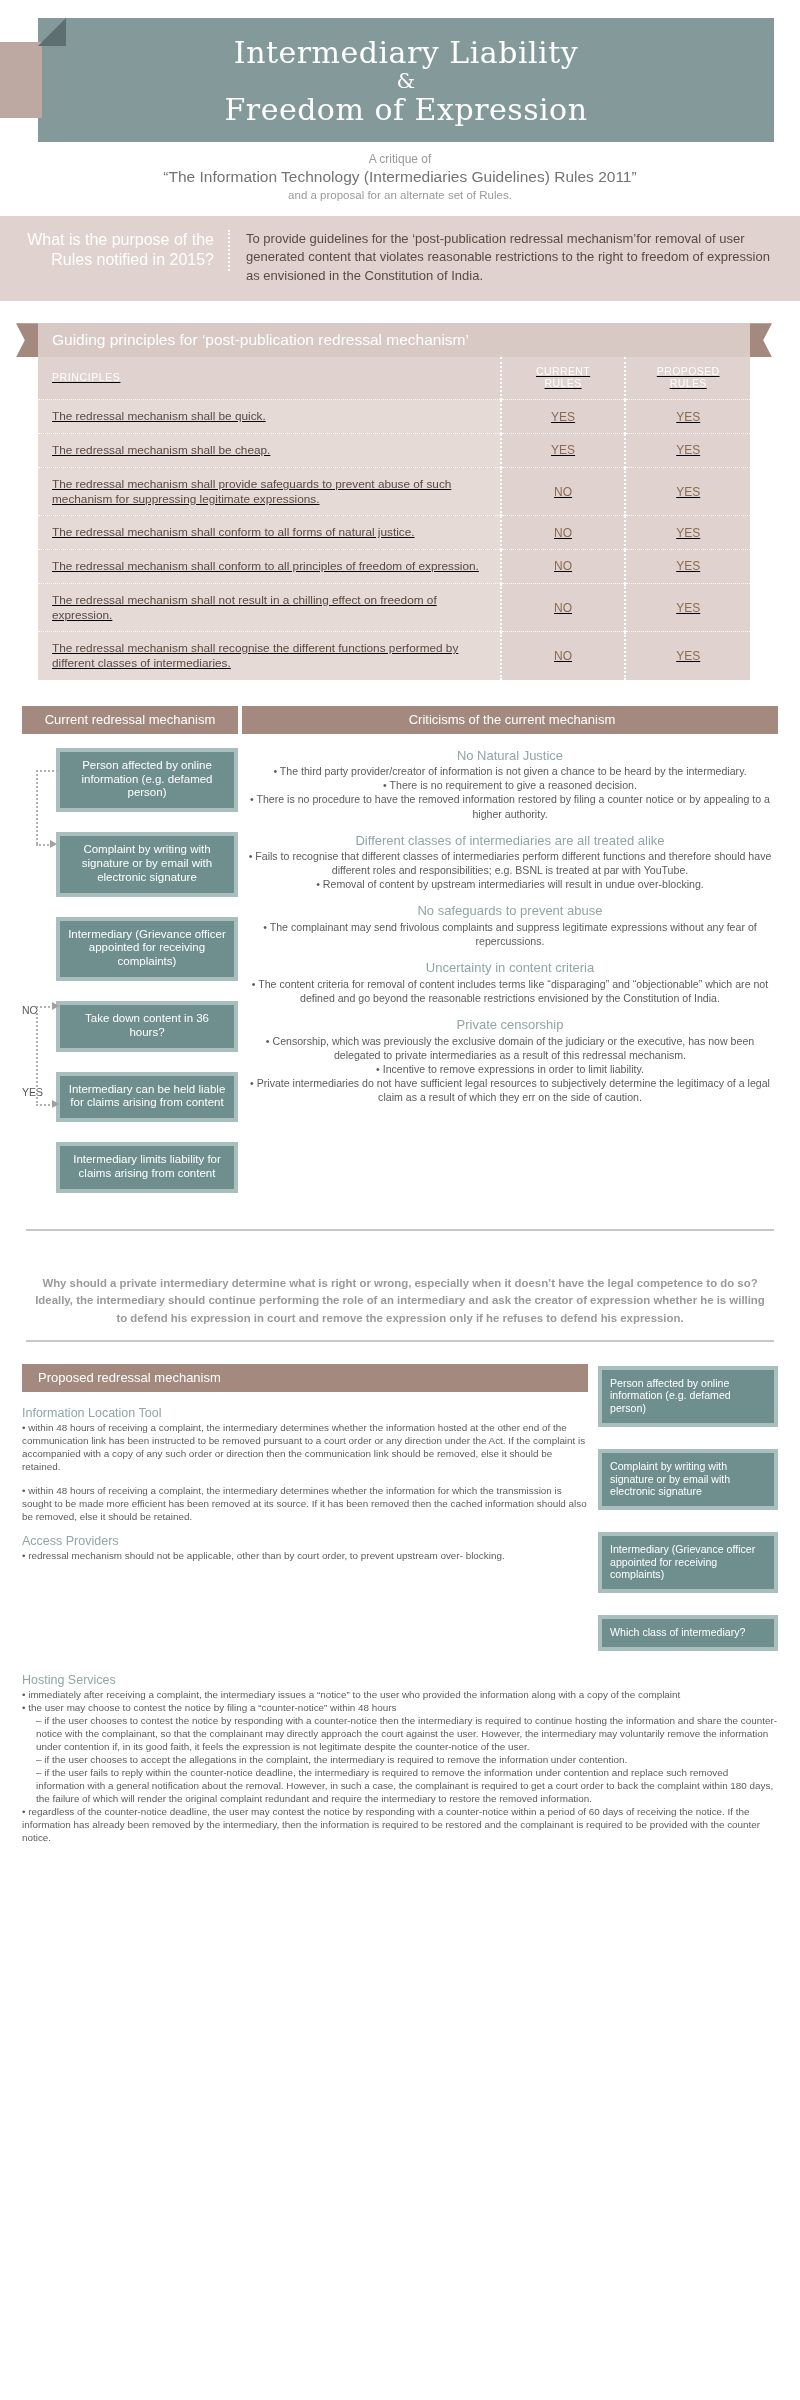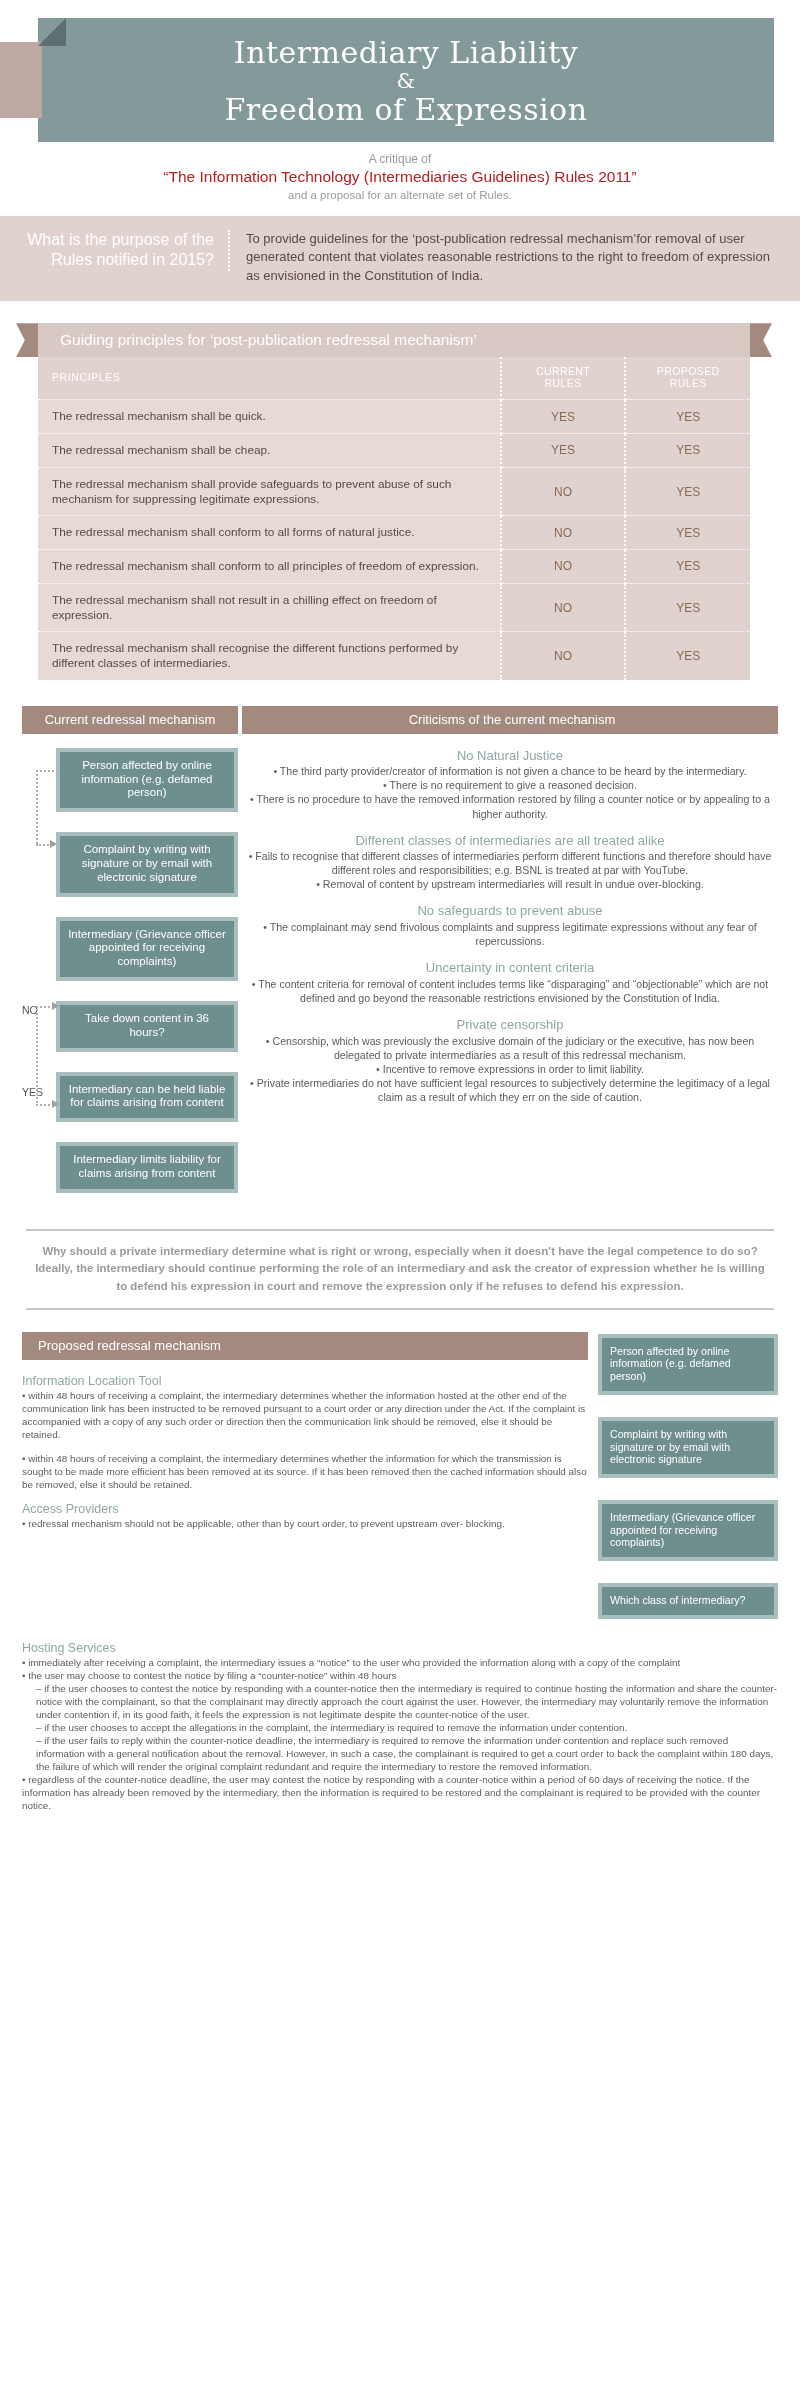--- a/index.html
+++ b/index.html
@@ -35,21 +35,21 @@
     color: #ffffff;
     font-weight: normal;
     letter-spacing: 0.5px;
   }
   .hero-l1 { font-size: 30px; line-height: 1.12; }
   .hero-l2 { font-size: 21px; line-height: 1.1; }
   .hero-l3 { font-size: 30px; line-height: 1.12; }
 
   .subtitle { text-align: center; padding: 9px 40px 12px 40px; }
   .sub-a { font-size: 12px; color: #9a9a9a; line-height: 1.35; }
-  .sub-b { font-size: 15.5px; color: #b91c1c; line-height: 1.35; }
+  .sub-b { font-size: 15.5px; color: #737373; line-height: 1.35; }
   .sub-c { font-size: 11.5px; color: #9a9a9a; line-height: 1.35; }
 
   
   .purpose {
     background: #e0d2ce;
     display: flex;
     align-items: flex-start;
     padding: 14px 22px 16px 0;
     margin-bottom: 22px;
   }
@@ -67,37 +67,38 @@
     color: #5b4a42;
     font-size: 13px; line-height: 1.42;
   }
 
   
   .table-section { padding: 0 22px 0 22px; position: relative; }
   .ribbon-row { position: relative; height: 34px; margin-left: 16px; margin-right: 28px; }
   .ribbon {
     background: #d9c9c4; height: 34px;
     display: flex; align-items: center;
-    padding-left: 22px;
+    padding-left: 14px;
     position: relative;
   }
   .ribbon-title { color: #ffffff; font-size: 15.5px; }
   .ribbon-tail-l, .ribbon-tail-r {
     position: absolute; top: 0; width: 22px; height: 34px;
     background: #a4897f;
   }
   .ribbon-tail-l { left: -22px; clip-path: polygon(0 0, 100% 0, 100% 100%, 0 100%, 40% 50%); }
   .ribbon-tail-r { right: -22px; clip-path: polygon(0 0, 100% 0, 60% 50%, 100% 100%, 0 100%); }
 
   table.principles {
     width: 100%;
     border-collapse: collapse;
     margin-left: 16px;
     width: calc(100% - 44px);
     table-layout: fixed;
+    text-decoration: underline;
   }
   table.principles th, table.principles td { vertical-align: middle; }
   .th-principles {
     background: #e0d2ce; color: #ffffff; font-size: 10.5px;
     letter-spacing: 0.6px; font-weight: normal;
     text-align: left; padding: 12px 10px 14px 14px;
   }
   .th-col {
     background: #e0d2ce; color: #ffffff; font-size: 10.5px;
     letter-spacing: 0.4px; font-weight: normal;
@@ -168,20 +169,21 @@
   }
 
   
   .callout-wrap { padding: 10px 26px 0 26px; }
   .rule-top { border-top: 2px solid #c8c8c8; margin: 6px 0 0 0; }
   .callout {
     text-align: center; color: #9a9a9a;
     font-size: 11.4px; line-height: 1.55;
     font-weight: bold;
     padding: 12px 6px 12px 6px;
+    margin-top: 32px;
   }
   .rule-bot { border-top: 2px solid #c8c8c8; }
 
   
   .prop-wrap { padding: 22px 22px 0 22px; display: flex; gap: 10px; position: relative; }
   .prop-left { flex: 1; }
   .prop-right { width: 180px; flex: 0 0 180px; padding-top: 2px; }
 
   .prop-head {
     background: #a4897f; color: #ffffff;

